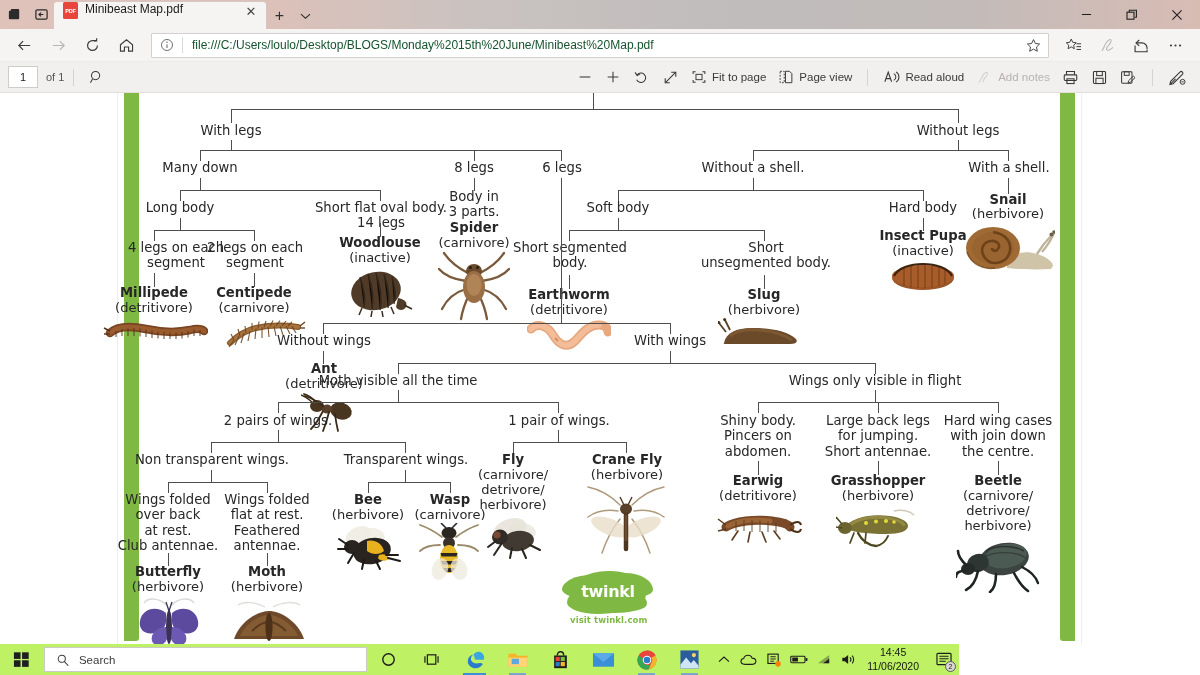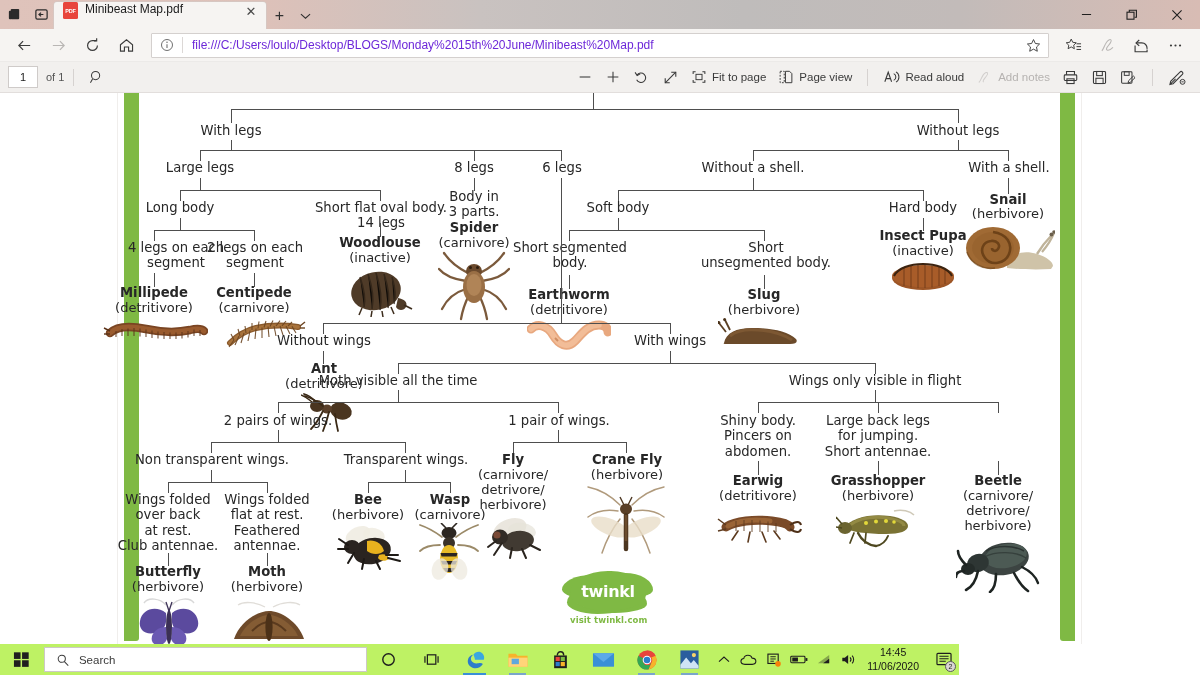--- a/index.html
+++ b/index.html
@@ -49,21 +49,21 @@
   }
   .navbtn { width:33px;height:29px;display:flex;align-items:center;justify-content:center;color:#3c3c3c; }
   .navbtn.dim { color:#b9b6b4; }
   .urlbar {
     flex:1; height:25px; margin:0 7px; background:#ffffff;
     border:1px solid #d4d0ce; display:flex; align-items:center; gap:0px;
     border-radius:1px;
   }
   .url-info { width:30px;height:23px;display:flex;align-items:center;justify-content:center;color:#6a6a6a; }
   .url-sep { width:1px;height:16px;background:#dcd8d6; }
-  .url-text { flex:1; font-size:12px; color:#6d28d9; padding-left:9px; white-space:nowrap; overflow:hidden; }
+  .url-text { flex:1; font-size:12px; color:#14532d; padding-left:9px; white-space:nowrap; overflow:hidden; }
   .url-star { width:30px;height:23px;display:flex;align-items:center;justify-content:center;color:#3a3a3a; }
 
   .pdfbar {
     position:absolute; top:62px; left:0; width:1200px; height:31px;
     background:#f2f0ee; display:flex; align-items:center; border-bottom:1px solid #e2dedc;
   }
   .pg-input {
     width:30px;height:22px;background:#fff;border:1px solid #cfcbc9;margin-left:8px;
     font-size:11px;color:#1c1c1c;display:flex;align-items:center;justify-content:center;
   }
@@ -362,21 +362,21 @@
         <div class="ln v" style="left:840px; top:16px; height:14px;"></div>
 
         <div class="nd q" style="left:63px; top:30px; width:100px;">With legs</div>
         <div class="nd q" style="left:790px; top:30px; width:100px;">Without legs</div>
 
         <div class="ln v" style="left:113px; top:47px; height:11px;"></div>
         <div class="ln h" style="left:82px; top:57px; width:361px;"></div>
         <div class="ln v" style="left:82px; top:57px; height:11px;"></div>
         <div class="ln v" style="left:443px; top:57px; height:11px;"></div>
 
-        <div class="nd q" style="left:32px; top:67px; width:100px;">Large legs</div>
+        <div class="nd q" style="left:32px; top:67px; width:100px;">Many down</div>
 
         <div class="ln h" style="left:356px; top:57px; width:88px;"></div>
         <div class="ln v" style="left:356px; top:57px; height:11px;"></div>
         <div class="nd q" style="left:318px; top:67px; width:76px;">8 legs</div>
         <div class="nd q" style="left:406px; top:67px; width:76px;">6 legs</div>
 
         <div class="ln v" style="left:840px; top:47px; height:11px;"></div>
         <div class="ln h" style="left:635px; top:57px; width:256px;"></div>
         <div class="ln v" style="left:635px; top:57px; height:11px;"></div>
         <div class="ln v" style="left:890px; top:57px; height:11px;"></div>
@@ -755,20 +755,23 @@
         <div class="ln v" style="left:640px; top:309px; height:11px;"></div>
         <div class="ln v" style="left:760px; top:309px; height:11px;"></div>
         <div class="ln v" style="left:880px; top:309px; height:11px;"></div>
 
         <div class="nd q" style="left:692px; top:320px; width:136px;">Large back legs
 for jumping.
 Short antennae.</div>
         <div class="nd q" style="left:582px; top:320px; width:116px;">Shiny body.
 Pincers on
 abdomen.</div>
+        <div class="nd q" style="left:812px; top:320px; width:136px;">Hard wing cases
+with join down
+the centre.</div>
 
         <div class="ln v" style="left:640px; top:368px; height:14px;"></div>
         <div class="nd nm" style="left:590px; top:380px; width:100px;">Earwig</div>
         <div class="nd sub" style="left:584px; top:395px; width:112px;">(detritivore)</div>
         <svg class="bug" style="left:598px; top:414px;" width="86" height="40" viewBox="0 0 86 40">
           <path d="M10 20 C20 14 38 12 56 14 C66 15 72 17 74 20" fill="none" stroke="#7a4a28" stroke-width="9" stroke-linecap="round"></path>
           <path d="M12 19 C22 14 38 12 54 14" fill="none" stroke="#9a6436" stroke-width="5" stroke-linecap="round"></path>
           <g stroke="#5c3a1e" stroke-width="1.1" opacity=".8">
             <path d="M20 14 V24"></path>
               <path d="M28 13 V24"></path>

